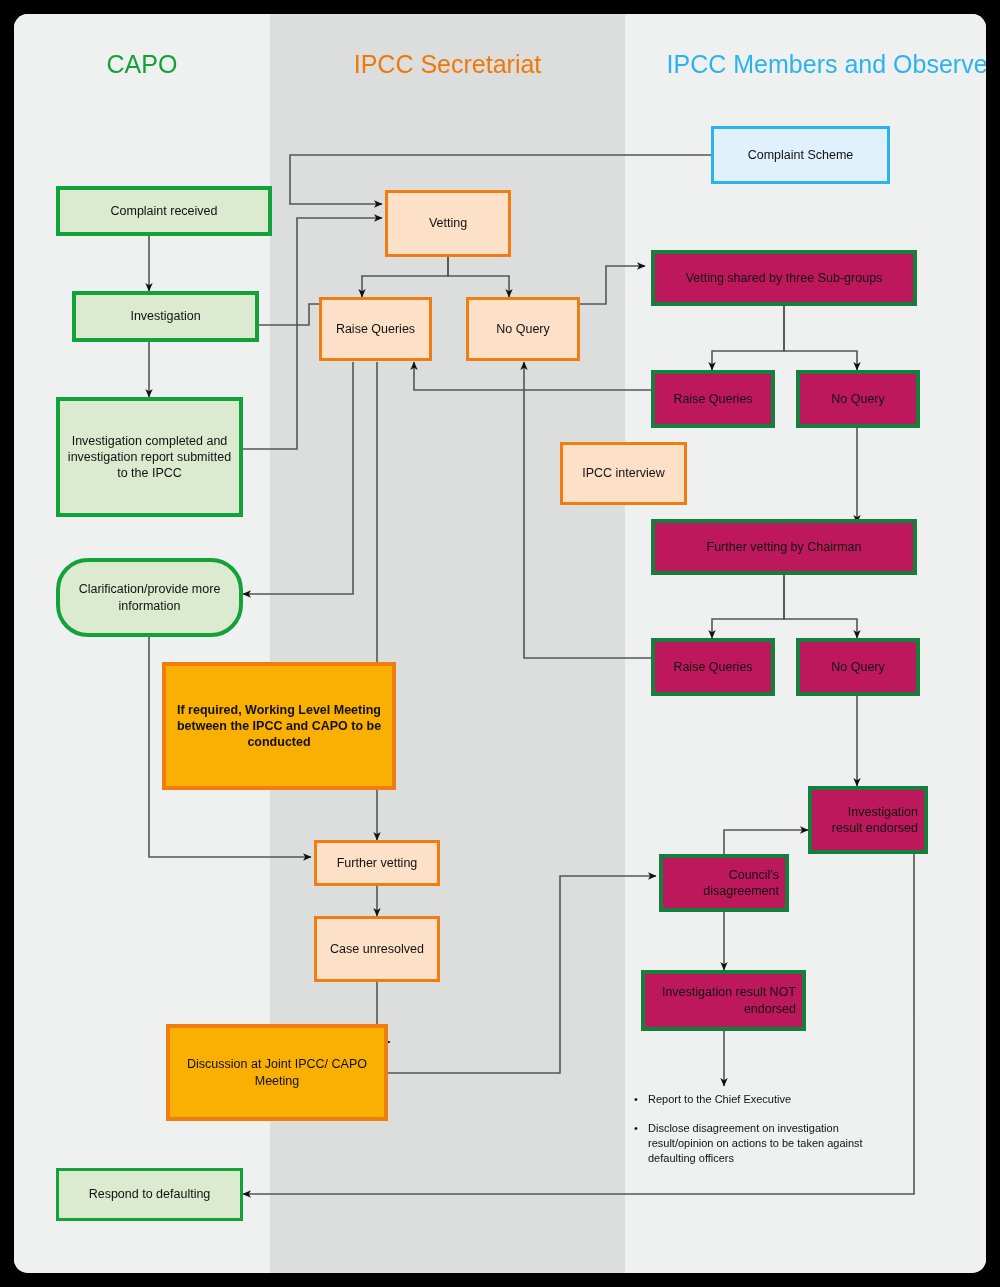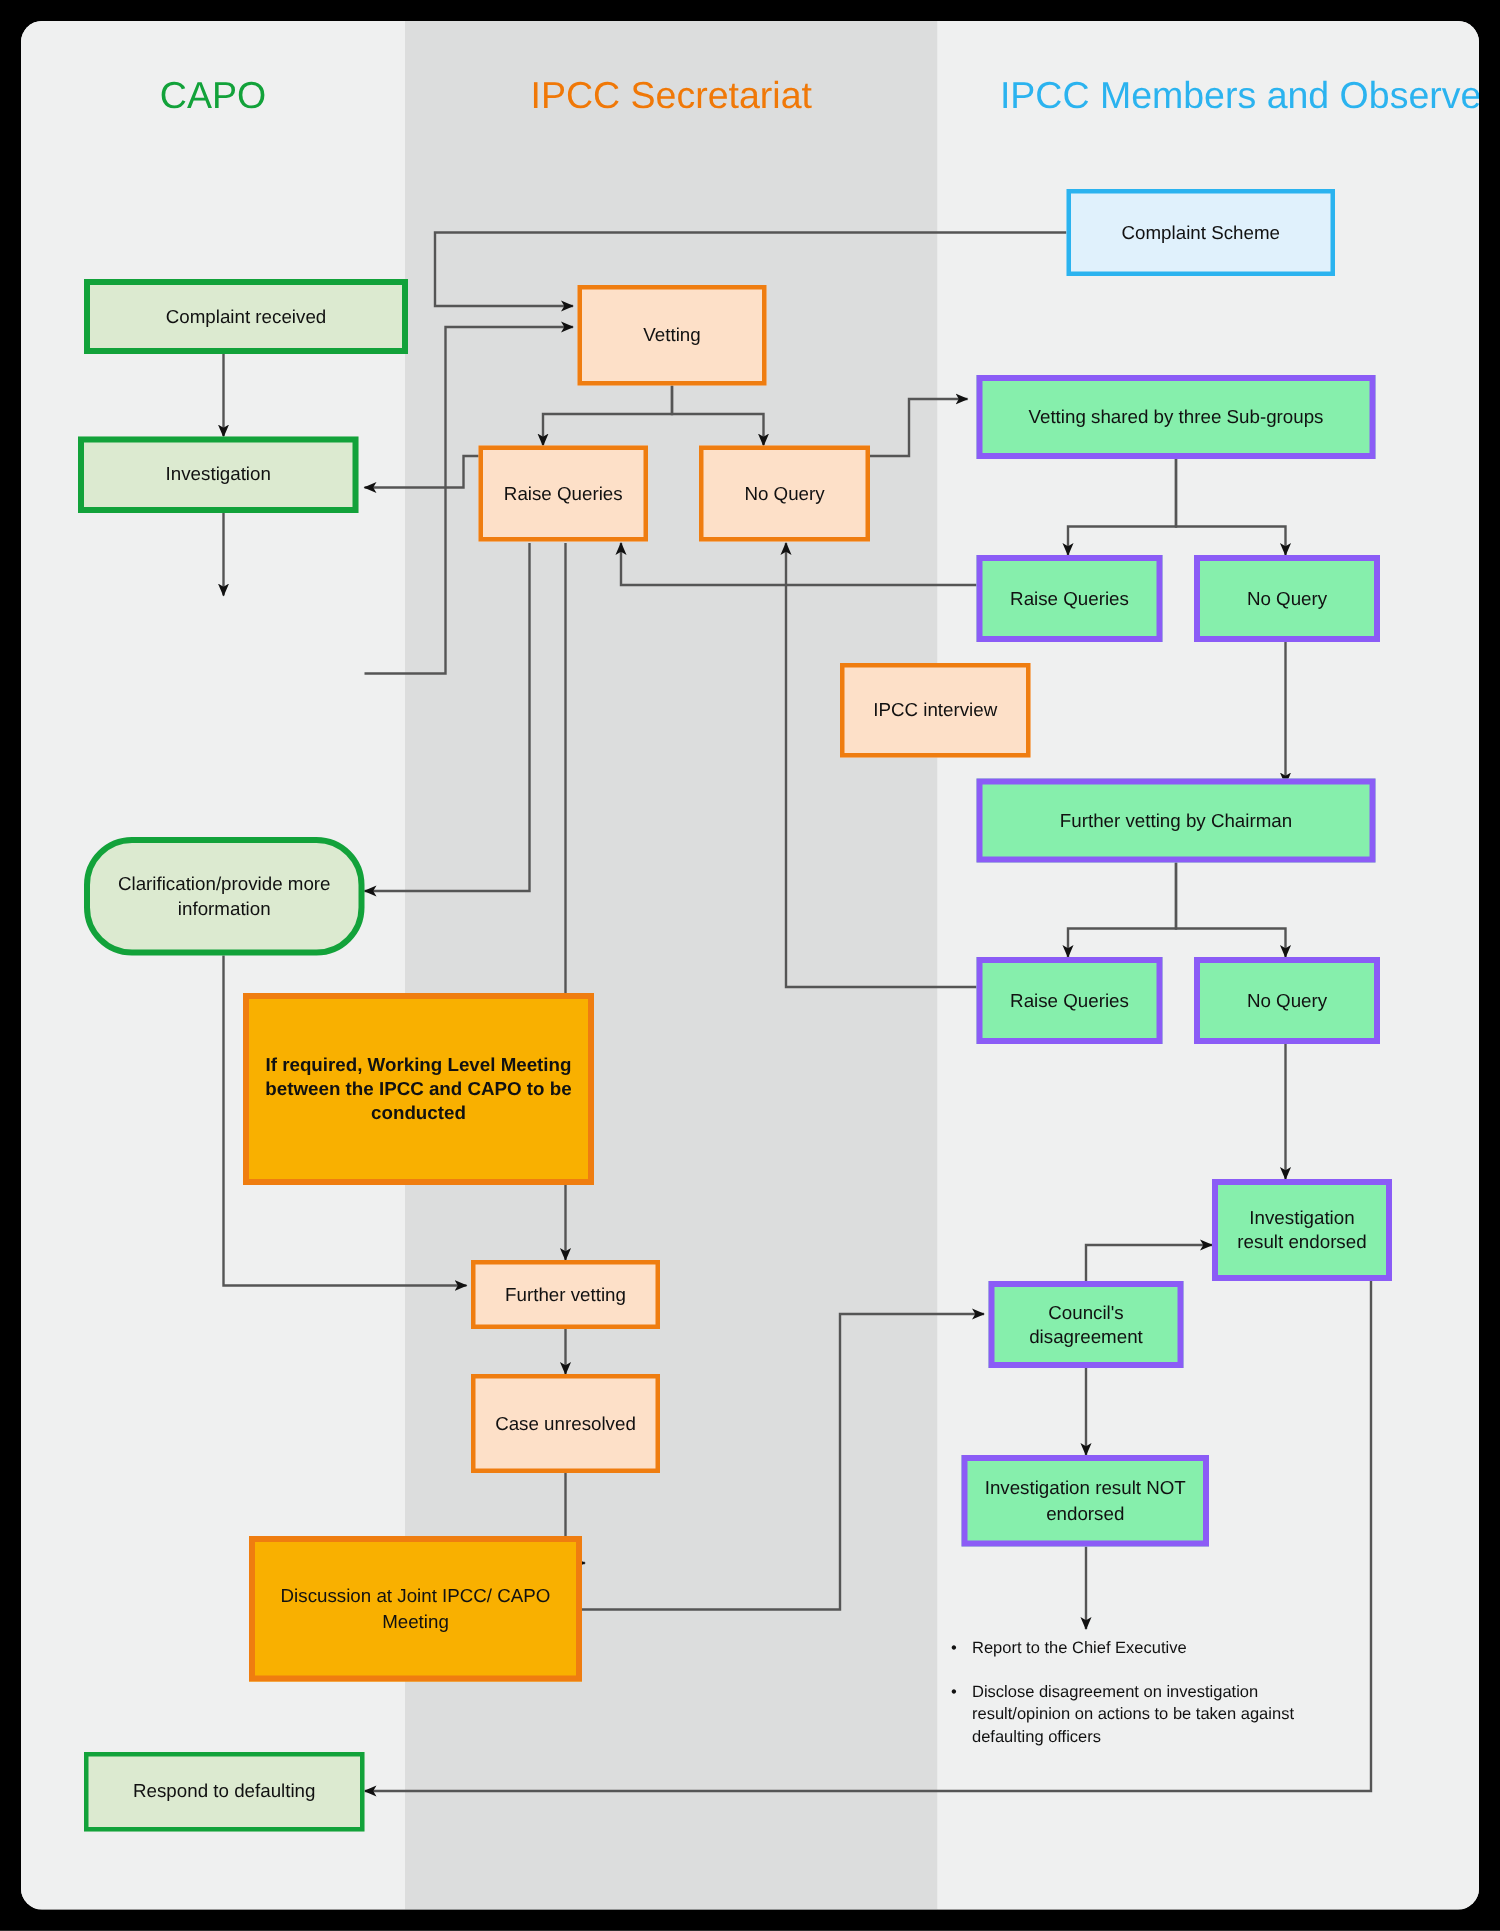--- a/index.html
+++ b/index.html
@@ -15,21 +15,21 @@
   #title-capo{left:0;width:256px;top:36px;color:#12a23a;}
   #title-sec{left:256px;width:355px;top:36px;color:#f07807;}
   #title-mem{left:611px;width:425px;top:36px;color:#2bb3ef;}
   svg#wires{position:absolute;left:0;top:0;width:972px;height:1259px;pointer-events:none;}
   .node{position:absolute;box-sizing:border-box;display:flex;align-items:center;justify-content:center;
         text-align:center;font-size:12.5px;line-height:1.3;color:#111;padding:2px 6px;}
   .green{background:#dcead0;border:4px solid #12a23a;}
   .green-thin{background:#dcead0;border:3px solid #12a23a;}
   .orange{background:#fde0c8;border:3px solid #ef7d10;}
   .gold{background:#f9b000;border:4px solid #ef7d10;font-weight:bold;}
-  .blue{background:#86efac;border:4px solid #8b5cf6;}
+  .blue{background:#be185d;border:4px solid #15803d;text-align:right;}
   .blue-thin{background:#e0f1fc;border:3px solid #2bb3ef;}
   .bullets{position:absolute;font-size:11px;line-height:1.35;color:#111;}
   .bullets div{position:relative;padding-left:14px;margin-bottom:14px;}
   .bullets div::before{content:"\2022";position:absolute;left:0;top:0;}
 </style>
 </head>
 <body>
 
 <div id="frame">
   <div id="canvas">
@@ -97,24 +97,27 @@
         <path d="M900,840 L900,1180 L229,1180"></path>
 
         <path d="M339,348 L339,580 L229,580"></path>
       </g>
     </svg>
 
     <div class="node green" style="left:42px;top:172px;width:216px;height:50px;">
       <span>Complaint received</span>
     </div>
 
-    <div class="node green" style="left:38px;top:277px;width:187px;height:51px;">
+    <div class="node green" style="left:58px;top:277px;width:187px;height:51px;">
       <span>Investigation</span>
     </div>
 
+    <div class="node green" style="left:42px;top:383px;width:187px;height:120px;">
+      <span>Investigation completed and investigation report submitted to the IPCC</span>
+    </div>
 
     <div class="node green" style="left:42px;top:544px;width:187px;height:79px;border-radius:32px;">
       <span>Clarification/provide more information</span>
     </div>
 
     <div class="node gold" style="left:148px;top:648px;width:234px;height:128px;">
       <span>If required, Working Level Meeting between the IPCC and CAPO to be conducted</span>
     </div>
 
     <div class="node gold" style="left:152px;top:1010px;width:222px;height:97px;font-weight:normal;">

